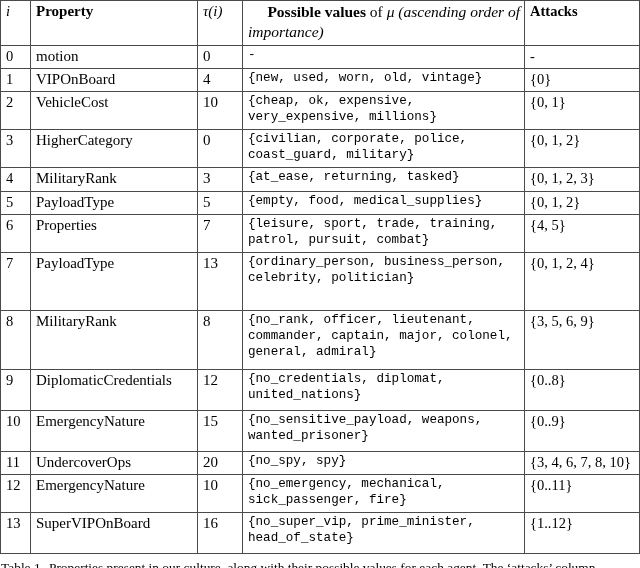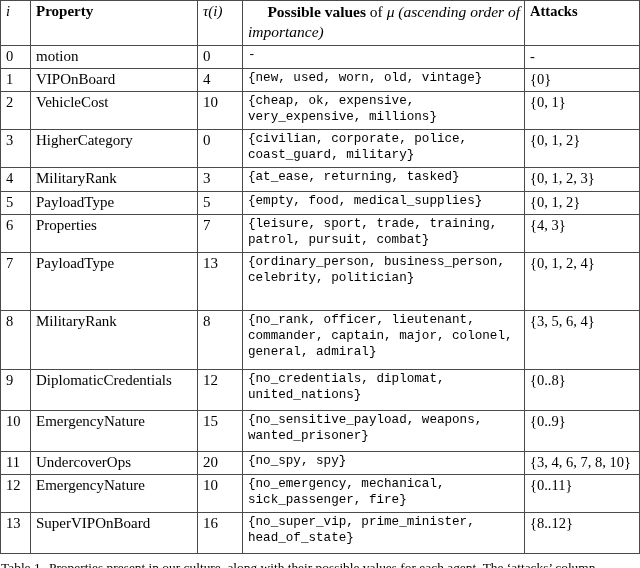--- a/index.html
+++ b/index.html
@@ -139,35 +139,35 @@
           <td class="col-prop">PayloadType</td>
           <td class="col-tau">5</td>
           <td class="col-vals single">{empty, food, medical_supplies}</td>
           <td class="col-atk">{0, 1, 2}</td>
         </tr>
         <tr style="height: 38px;">
           <td class="col-i">6</td>
           <td class="col-prop">Properties</td>
           <td class="col-tau">7</td>
           <td class="col-vals">{leisure, sport, trade, training, patrol, pursuit, combat}</td>
-          <td class="col-atk">{4, 3}</td>
+          <td class="col-atk">{4, 5}</td>
         </tr>
         <tr style="height: 58px;">
           <td class="col-i">7</td>
           <td class="col-prop">PayloadType</td>
           <td class="col-tau">13</td>
           <td class="col-vals">{ordinary_person, business_person, celebrity, politician}</td>
           <td class="col-atk">{0, 1, 2, 4}</td>
         </tr>
         <tr style="height: 59px;">
           <td class="col-i">8</td>
           <td class="col-prop">MilitaryRank</td>
           <td class="col-tau">8</td>
           <td class="col-vals">{no_rank, officer, lieutenant, commander, captain, major, colonel, general, admiral}</td>
-          <td class="col-atk">{3, 5, 6, 4}</td>
+          <td class="col-atk">{3, 5, 6, 9}</td>
         </tr>
         <tr style="height: 41px;">
           <td class="col-i">9</td>
           <td class="col-prop">DiplomaticCredentials</td>
           <td class="col-tau">12</td>
           <td class="col-vals">{no_credentials, diplomat, united_nations}</td>
           <td class="col-atk">{0..8}</td>
         </tr>
         <tr style="height: 41px;">
           <td class="col-i">10</td>
@@ -188,21 +188,21 @@
           <td class="col-prop">EmergencyNature</td>
           <td class="col-tau">10</td>
           <td class="col-vals">{no_emergency, mechanical, sick_passenger, fire}</td>
           <td class="col-atk">{0..11}</td>
         </tr>
         <tr style="height: 41px;">
           <td class="col-i">13</td>
           <td class="col-prop">SuperVIPOnBoard</td>
           <td class="col-tau">16</td>
           <td class="col-vals">{no_super_vip, prime_minister, head_of_state}</td>
-          <td class="col-atk">{8..12}</td>
+          <td class="col-atk">{1..12}</td>
         </tr>
       </tbody>
   </table>
 
   <div class="caption">
     <span class="lbl">Table 1.</span><span class="gap"></span><span>Properties present in our culture, along with their possible values for each agent. The ‘attacks’ column indicates which other properties can be defeated by the respective row.</span>
   </div>
 
 </div>
 

